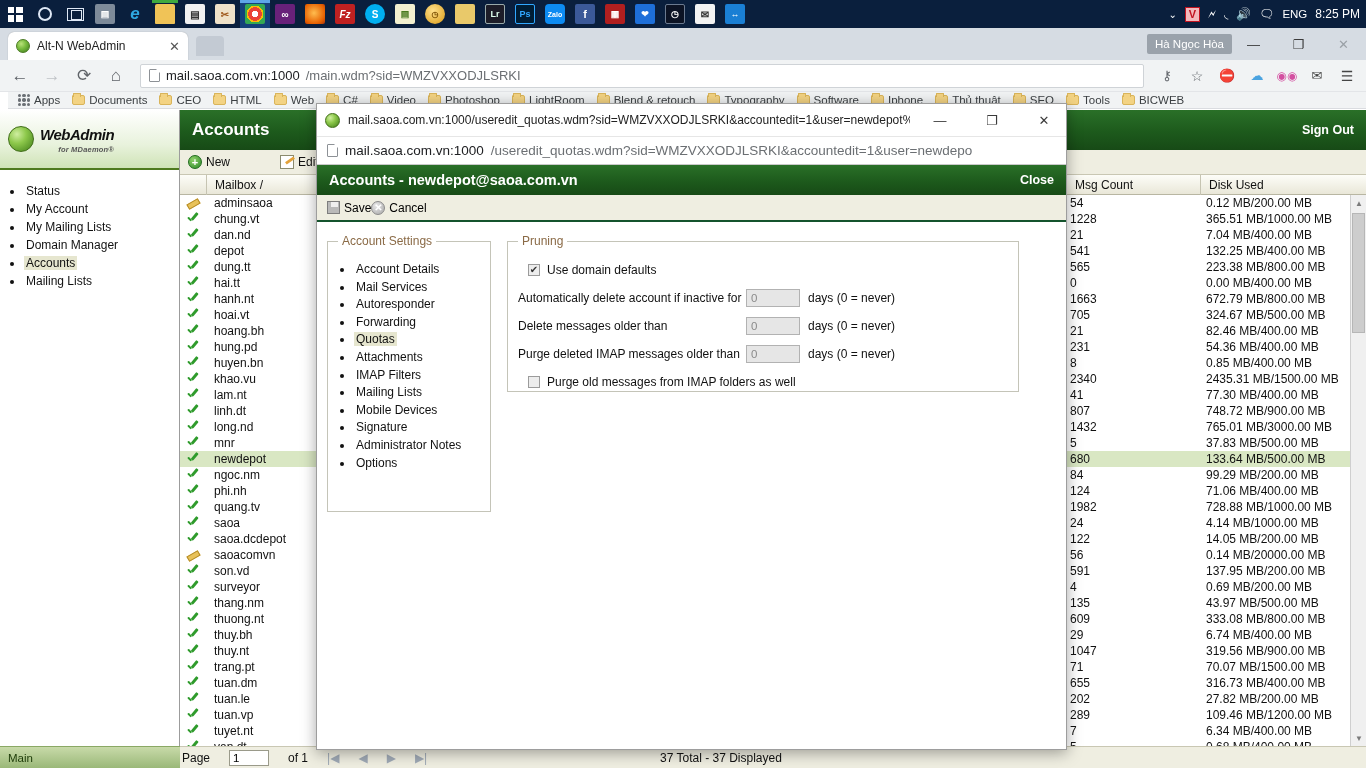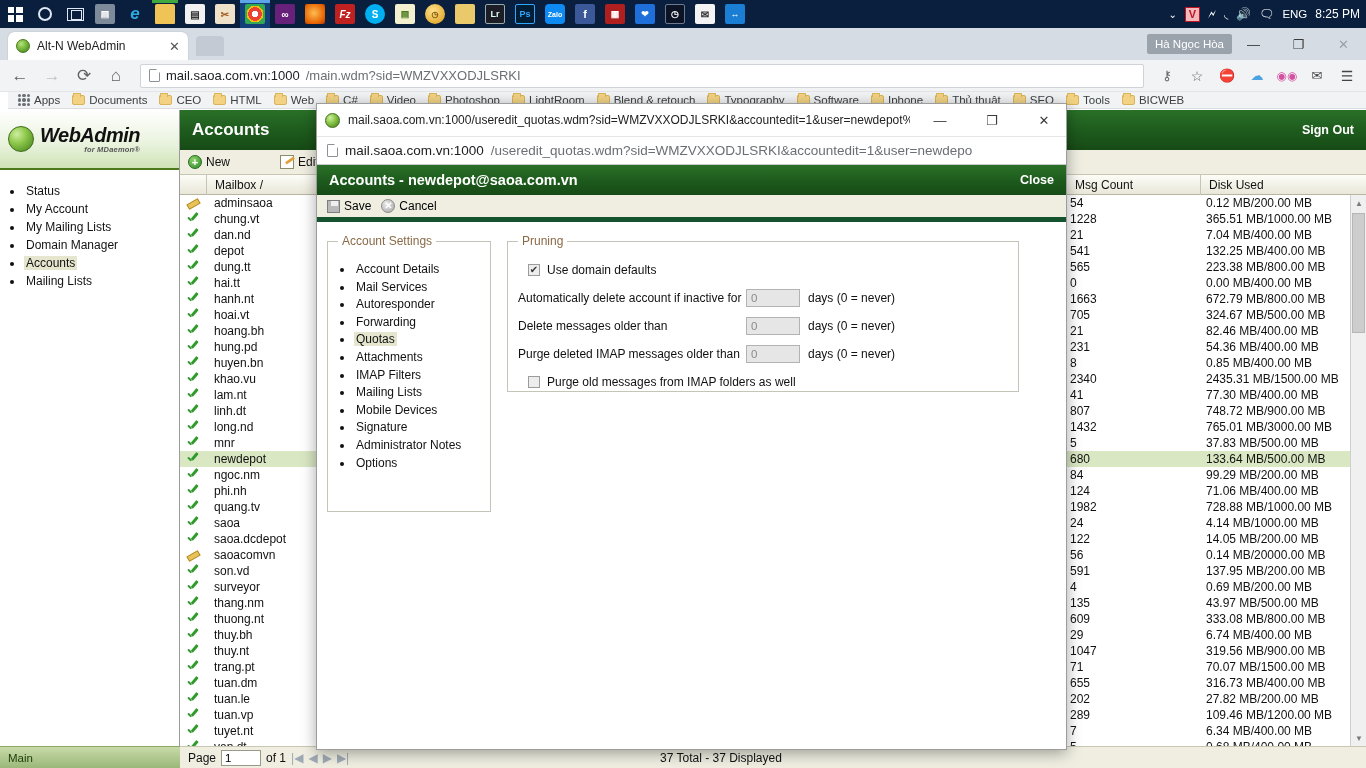--- a/index.html
+++ b/index.html
@@ -105,21 +105,21 @@
   #page{position:absolute;left:0;top:110px;width:1366px;height:658px;background:#fff;overflow:hidden;}
 
   
   #leftnav{position:absolute;left:0;top:0;width:180px;height:658px;background:#fff;border-right:1px solid #9c9c9c;}
   #logo{height:60px;background:linear-gradient(to bottom,#ffffff 0%,#e8f2dc 60%,#cfe3b6 100%);
         border-bottom:2px solid #4e7a1e;display:flex;align-items:center;padding-left:8px;gap:6px;}
   .logoball{width:26px;height:26px;border-radius:50%;
         background:radial-gradient(circle at 33% 30%, #cfeea0 0%, #8dc84b 40%, #3f7d18 100%);
         border:1px solid #3f6d17;}
   .logotext{font-family:"Liberation Sans",sans-serif;}
-  .logotext .big{font-size:20px;font-style:italic;font-weight:bold;color:#111;letter-spacing:-.5px;line-height:20px;}
+  .logotext .big{font-size:15px;font-style:italic;font-weight:bold;color:#111;letter-spacing:-.5px;line-height:20px;}
   .logotext .small{font-size:7.5px;font-style:italic;font-weight:bold;color:#555;text-align:right;letter-spacing:.2px;}
   #navlist{padding:14px 0 0 14px;}
   #navlist li{list-style:disc;margin-left:10px;margin-bottom:4px;font-size:12px;color:#111;}
   #navlist li span{padding:0 2px;}
   #navlist li.sel span{background:#e6e6cf;}
   #mainbar{position:absolute;left:0;bottom:0;width:180px;height:22px;
      background:linear-gradient(to bottom,#c8daa9,#9ab878);border-top:1px solid #8aa864;
      display:flex;align-items:center;padding-left:8px;font-size:11.5px;color:#1d3b08;}
 
   
@@ -160,41 +160,41 @@
   .pencil{display:inline-block;width:13px;height:13px;position:relative;}
   .pencil:before{content:'';position:absolute;left:1px;top:5px;width:11px;height:4px;background:#e8c25a;transform:rotate(-30deg);border:1px solid #b48b27;}
 
   
   #listscroll{position:absolute;right:0;top:85px;width:16px;height:551px;background:#f0f0f0;border-left:1px solid #cfcfcf;}
   .sbarrow{width:16px;height:16px;display:flex;align-items:center;justify-content:center;color:#7b7b7b;font-size:8px;background:#f0f0f0;}
   .sbthumb{position:absolute;left:1px;top:18px;width:13px;height:120px;background:#cdcdcd;border:1px solid #b6b6b6;}
 
   
   #pager{position:absolute;left:180px;bottom:0;width:1186px;height:22px;background:#efeee1;border-top:1px solid #c9c7b3;
-     display:flex;align-items:center;padding-left:8px;gap:5px;font-size:12px;color:#111;}
+     display:flex;align-items:center;padding-left:2px;gap:19px;font-size:12px;color:#111;}
   #pagerinput{width:40px;height:16px;border:1px solid #9a9a8a;background:#fff;font-size:11.5px;padding:0 3px;}
   .navarrow{color:#9fa9b5;font-size:12px;}
   #totals{position:absolute;left:480px;font-size:12px;color:#111;}
 
   
   #popup{
     position:absolute;left:316px;top:103px;width:751px;height:647px;
     background:#f6f6f4;border:1px solid #9d9d9d;box-shadow:0 3px 14px rgba(0,0,0,.35);
   }
   #popuptitlebar{height:33px;background:#fff;display:flex;align-items:center;padding-left:8px;gap:8px;border-bottom:1px solid #e6e6e6;}
   .puFav{width:15px;height:15px;border-radius:50%;
      background:radial-gradient(circle at 33% 30%, #cfeea0 0%, #8dc84b 40%, #3f7d18 100%);border:1px solid #3f6d17;}
   #putitle{font-size:12px;color:#222;flex:1;white-space:nowrap;overflow:hidden;}
   .puwbtn{width:44px;height:33px;display:flex;align-items:center;justify-content:center;color:#3b3b3b;font-size:13px;}
   #popupaddr{height:28px;background:#fff;border-bottom:1px solid #c9c9c9;display:flex;align-items:center;gap:7px;padding:0 10px;
      font-size:13.5px;color:#202124;white-space:nowrap;overflow:hidden;}
   #popupgreen{height:30px;background:linear-gradient(to bottom,#2a7028 0%,#1d5a1c 55%,#174a16 100%);color:#fff;
      display:flex;align-items:center;padding:0 12px;font-size:14.5px;font-weight:bold;}
   #popupclose{margin-left:auto;font-size:12.5px;font-weight:bold;}
-  #popuptb{height:27px;background:#efeee1;border-bottom:5px solid #14532d;display:flex;align-items:center;gap:10px;padding-left:10px;font-size:12px;}
+  #popuptb{height:27px;background:#efeee1;border-bottom:2px solid #14532d;display:flex;align-items:center;padding-left:10px;font-size:12px;}
   .diskico{width:13px;height:13px;background:#b9b9b9;border:1px solid #7d7d7d;position:relative;}
   .diskico:after{content:'';position:absolute;left:3px;top:0;width:7px;height:5px;background:#efefef;}
   .cancico{width:14px;height:14px;border-radius:50%;background:radial-gradient(circle at 35% 30%,#e8e8e8,#a8a8a8);
      border:1px solid #8b8b8b;display:flex;align-items:center;justify-content:center;color:#fff;font-size:10px;font-weight:bold;line-height:1;}
   #popupbody{position:absolute;left:0;top:118px;width:749px;height:527px;background:#fff;}
 
   fieldset{border:1px solid #c4c4b8;padding:8px 10px 10px 10px;}
   legend{font-size:12px;color:#8a6a46;padding:0 4px;}
   #fsAccount{position:absolute;left:10px;top:12px;width:164px;height:278px;}
   #fsAccount ul{margin:6px 0 0 16px;}

